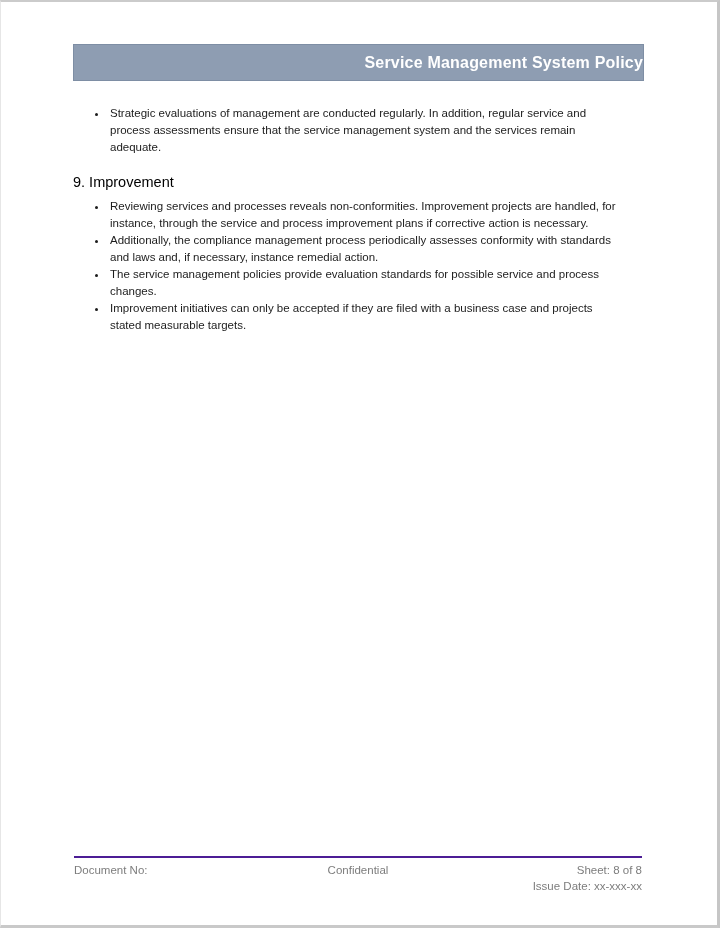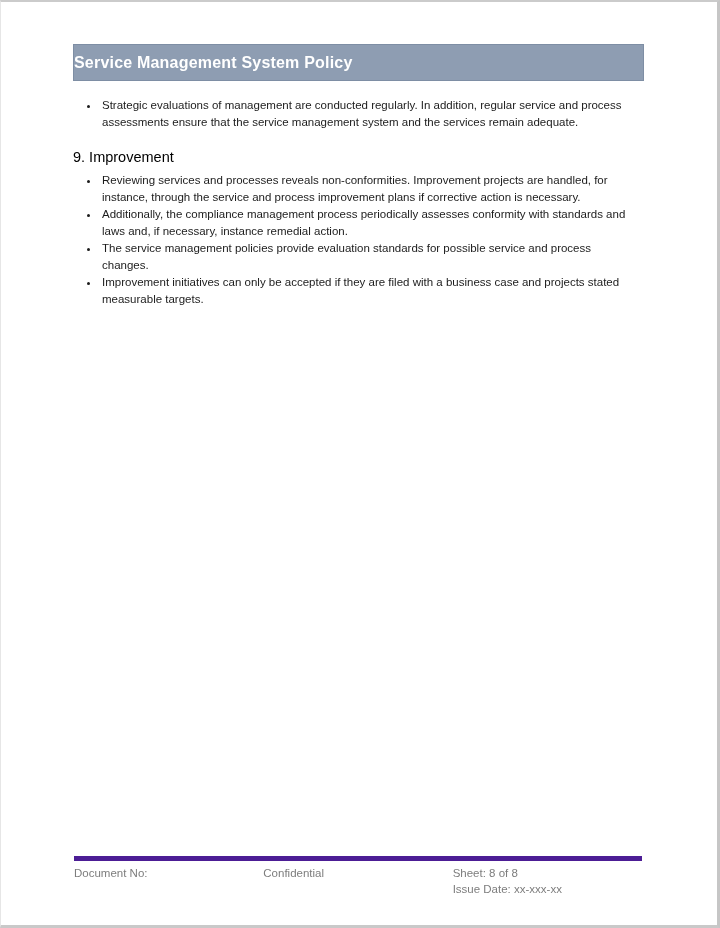--- a/index.html
+++ b/index.html
@@ -21,71 +21,71 @@
   .title-banner {
     position: absolute;
     left: 72px;
     top: 42px;
     width: 571px;
     height: 37px;
     background: #8e9db2;
     border: 1px solid #7e8ea4;
     display: flex;
     align-items: center;
-    justify-content: flex-start;
+    justify-content: flex-end;
   }
   .title-banner .title-text {
     color: #ffffff;
     font-size: 16px;
     font-weight: bold;
     letter-spacing: 0.2px;
   }
 
   .content {
     position: absolute;
     left: 72px;
     top: 95px;
     width: 556px;
     color: #1c1c1c;
   }
 
   ul.bullet-list {
     list-style: disc;
     padding-left: 27px;
-    margin: 0;
+    margin: 8px;
   }
   ul.bullet-list li {
     font-size: 11.5px;
     line-height: 17px;
     padding-left: 2px;
     color: #1c1c1c;
   }
 
   .section-heading {
     font-size: 14.5px;
     font-weight: normal;
     color: #000000;
     margin: 18px 0 7px 0;
   }
 
   .footer {
     position: absolute;
     left: 73px;
     top: 854px;
     width: 568px;
-    border-top: 5px solid #4c1d95;
+    border-top: 2px solid #4c1d95;
     padding-top: 4px;
     color: #7d7d7d;
     font-size: 11.5px;
     line-height: 16px;
     display: flex;
   }
   .footer .col { width: 33.33%; }
-  .footer .col.center { }
-  .footer .col.right { text-align: left; }
+  .footer .col.center { text-align: center; }
+  .footer .col.right { text-align: right; }
 </style>
 </head>
 <body>
 
 <div class="page">
 
   <div class="title-banner">
     <span class="title-text">Service Management System Policy</span>
   </div>
 

